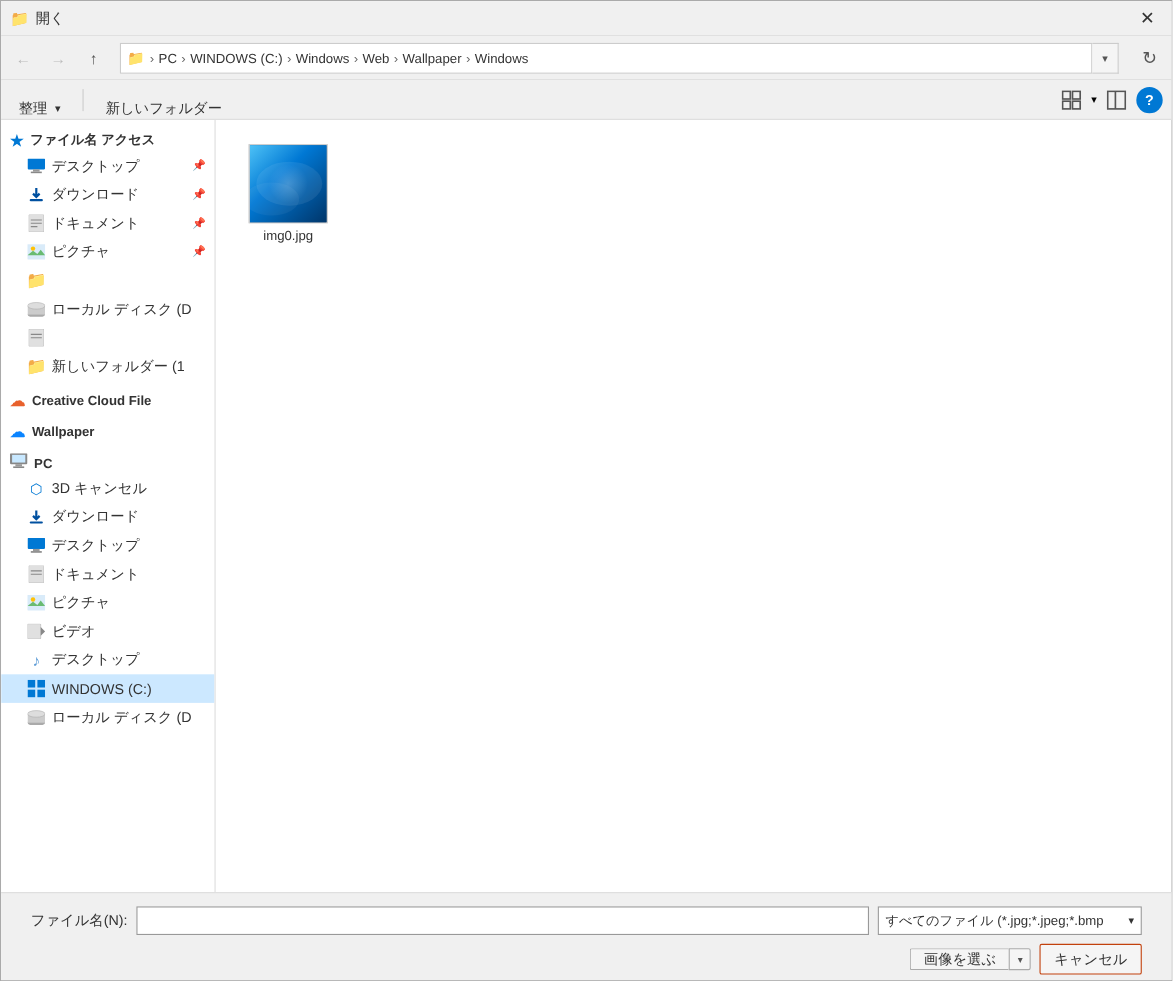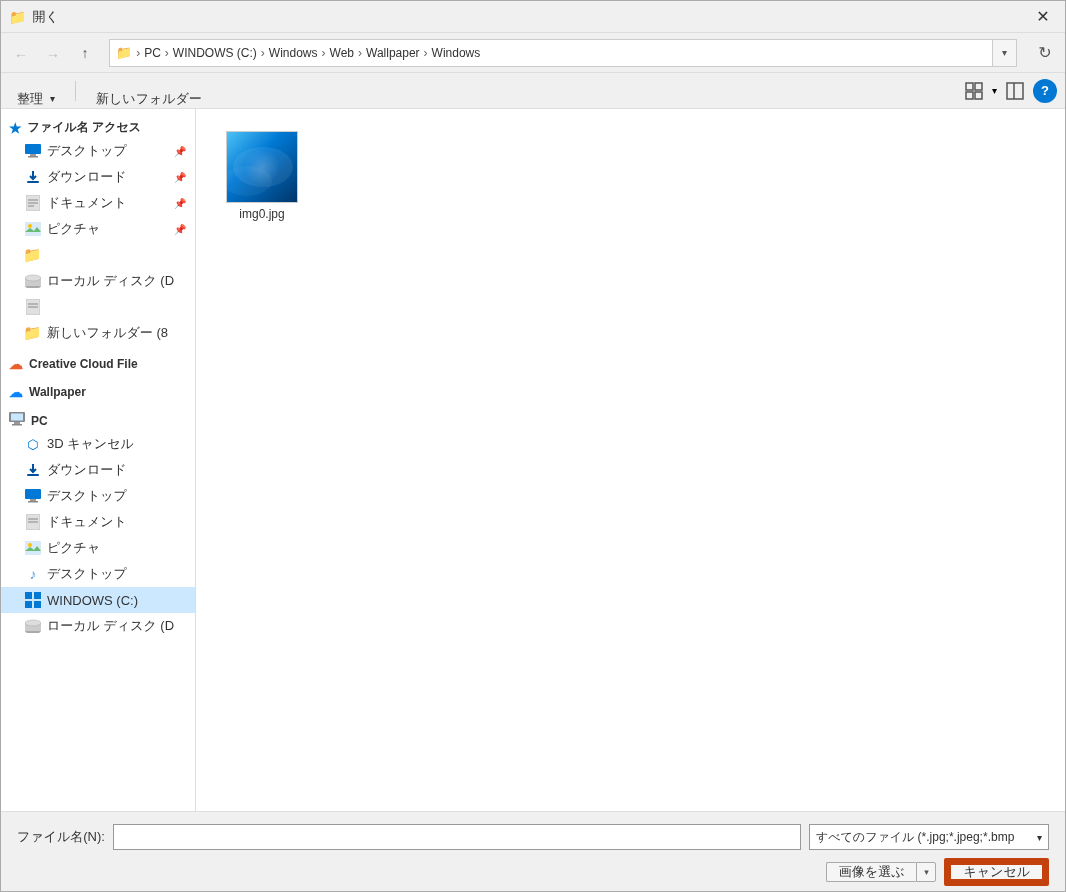--- a/index.html
+++ b/index.html
@@ -221,21 +221,21 @@
     .thumb-black {
       width: 72px; height: 72px;
       background: #000;
     }
 
     
     .bottom-bar {
       height: 80px;
       border-top: 1px solid #ddd;
       background: #f0f0f0;
-      padding: 12px 16px;
+      padding: 12px 27px;
       display: flex;
       flex-direction: column;
       gap: 8px;
     }
     .filename-row {
       display: flex; align-items: center; gap: 8px;
     }
     .filename-label {
       font-size: 13px; color: #333; white-space: nowrap;
     }
@@ -250,21 +250,21 @@
       padding: 0 6px; font-size: 12px; color: #333;
       display: flex; align-items: center; justify-content: space-between;
       cursor: pointer;
     }
     .buttons-row {
       display: flex; align-items: center; justify-content: flex-end; gap: 8px;
     }
     .action-btn {
       height: 28px;
       padding: 0 12px;
-      border: 7px solid #c2410c;
+      border: 1px solid #c2410c;
       background: #f5f5f5;
       font-size: 13px; color: #333;
       cursor: pointer; display: flex; align-items: center; gap: 0;
       border-radius: 2px;
     }
     .action-btn-split {
       display: flex; align-items: stretch; justify-content: space-between;
     }
     .action-btn-split .main-part {
       padding: 0 12px;
@@ -426,21 +426,21 @@
           <svg width="14" height="16" viewBox="0 0 14 16">
               <rect x="0" y="0" width="14" height="16" rx="1" fill="#e0e0e0" stroke="#aaa" stroke-width="0.5"></rect>
               <line x1="2" y1="5" x2="12" y2="5" stroke="#888" stroke-width="1"></line>
               <line x1="2" y1="8" x2="12" y2="8" stroke="#888" stroke-width="1"></line>
             </svg>
         </span>
         <span></span>
       </div>
       <div class="sidebar-item">
         <span class="sidebar-icon" style="font-size:15px;color:#e8b84b;">📁</span>
-        <span>新しいフォルダー (8</span>
+        <span>新しいフォルダー (1</span>
       </div>
 
       <div class="sidebar-section-label" style="margin-top:4px;">
         <span style="color:#e8612c;font-size:14px;">☁</span>
         <span>Creative Cloud File</span>
       </div>
 
       <div class="sidebar-section-label" style="margin-top:4px;">
         <span style="color:#0a84ff;font-size:14px;">☁</span>
         <span>Wallpaper</span>
@@ -493,20 +493,29 @@
       </div>
       <div class="sidebar-item">
         <span class="sidebar-icon icon-pictures">
           <svg width="16" height="14" viewBox="0 0 16 14">
               <rect x="0" y="0" width="16" height="14" rx="1" fill="#0078d4" opacity="0.15" stroke="#0078d4" stroke-width="1"></rect>
               <circle cx="5" cy="4" r="2" fill="#ffc107"></circle>
               <polyline points="0,10 5,6 9,9 12,5 16,10" fill="#4caf50" opacity="0.8"></polyline>
             </svg>
         </span>
         <span>ピクチャ</span>
+      </div>
+      <div class="sidebar-item">
+        <span class="sidebar-icon">
+          <svg width="16" height="14" viewBox="0 0 16 14">
+              <rect x="0" y="0" width="12" height="14" rx="1" fill="#e0e0e0" stroke="#aaa" stroke-width="0.5"></rect>
+              <polygon points="12,3 16,7 12,11" fill="#888"></polygon>
+            </svg>
+        </span>
+        <span>ビデオ</span>
       </div>
       <div class="sidebar-item">
         <span class="sidebar-icon" style="color:#5c9bd6;font-size:14px;">♪</span>
         <span>デスクトップ</span>
       </div>
       <div class="sidebar-item selected">
         <span class="sidebar-icon">
           <svg width="16" height="16" viewBox="0 0 16 16">
               <rect x="0" y="0" width="7" height="7" fill="#0078d4"></rect>
               <rect x="9" y="0" width="7" height="7" fill="#0078d4"></rect>

